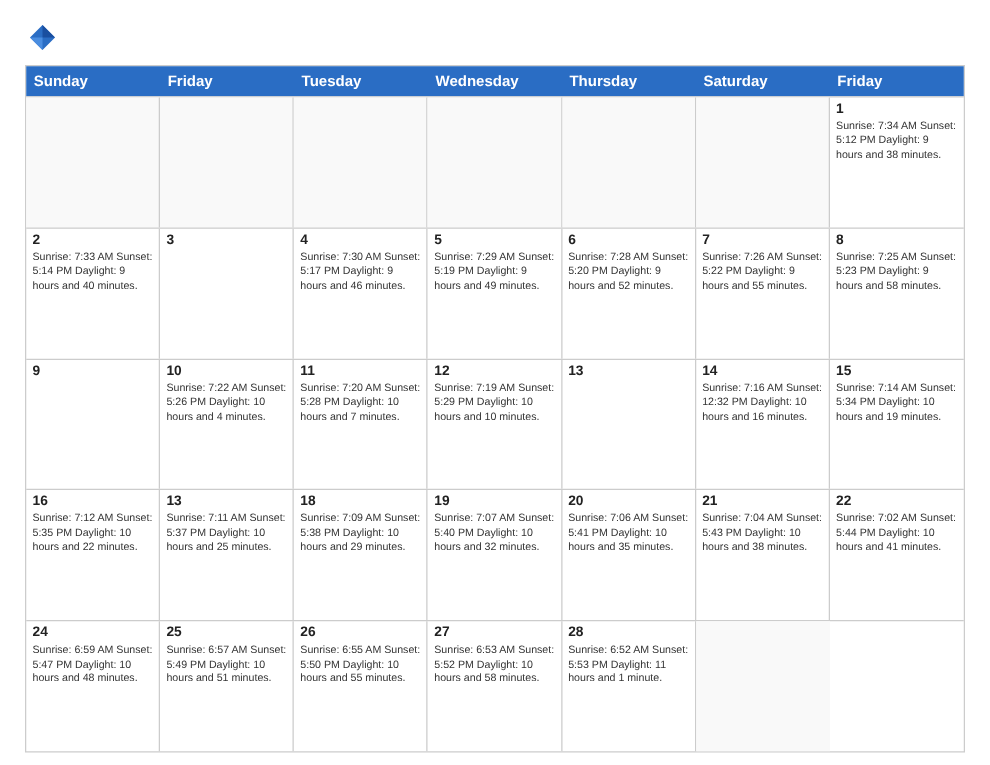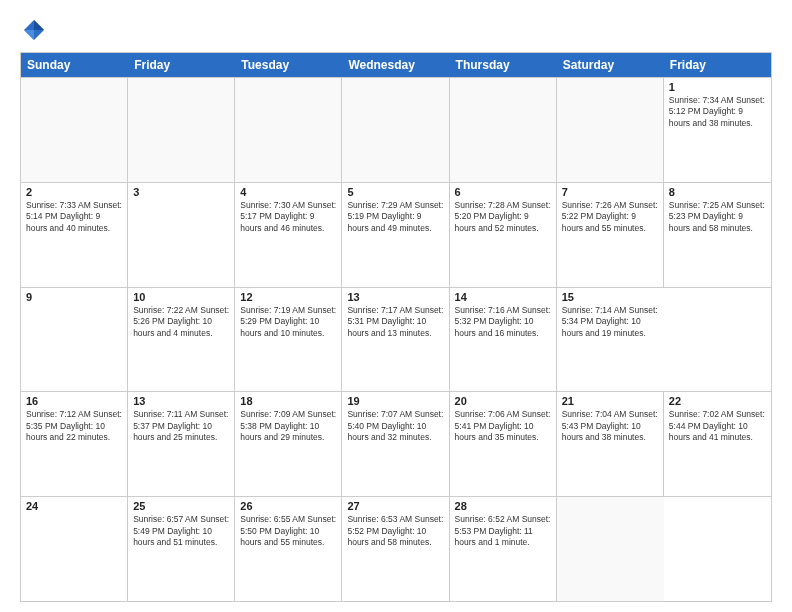--- a/index.html
+++ b/index.html
@@ -201,35 +201,38 @@
           <div class="cal-cell">
             <span class="day-num">9</span>
           </div>
           <div class="cal-cell">
             <span class="day-num">10</span>
             <div class="day-info">Sunrise: 7:22 AM
 Sunset: 5:26 PM
 Daylight: 10 hours and 4 minutes.</div>
           </div>
           <div class="cal-cell">
+            <span class="day-num">11</span>
+            <div class="day-info">Sunrise: 7:20 AM
+Sunset: 5:28 PM
+Daylight: 10 hours and 7 minutes.</div>
+          </div>
+          <div class="cal-cell">
             <span class="day-num">12</span>
             <div class="day-info">Sunrise: 7:19 AM
 Sunset: 5:29 PM
 Daylight: 10 hours and 10 minutes.</div>
           </div>
           <div class="cal-cell">
             <span class="day-num">13</span>
-            <div class="day-info">Sunrise: 7:17 AM
-Sunset: 5:31 PM
-Daylight: 10 hours and 13 minutes.</div>
           </div>
           <div class="cal-cell">
             <span class="day-num">14</span>
             <div class="day-info">Sunrise: 7:16 AM
-Sunset: 5:32 PM
+Sunset: 12:32 PM
 Daylight: 10 hours and 16 minutes.</div>
           </div>
           <div class="cal-cell">
             <span class="day-num">15</span>
             <div class="day-info">Sunrise: 7:14 AM
 Sunset: 5:34 PM
 Daylight: 10 hours and 19 minutes.</div>
           </div>
         </div>
         <div class="cal-row">
@@ -272,20 +275,23 @@
           <div class="cal-cell">
             <span class="day-num">22</span>
             <div class="day-info">Sunrise: 7:02 AM
 Sunset: 5:44 PM
 Daylight: 10 hours and 41 minutes.</div>
           </div>
         </div>
         <div class="cal-row">
           <div class="cal-cell">
             <span class="day-num">24</span>
+            <div class="day-info">Sunrise: 6:59 AM
+Sunset: 5:47 PM
+Daylight: 10 hours and 48 minutes.</div>
           </div>
           <div class="cal-cell">
             <span class="day-num">25</span>
             <div class="day-info">Sunrise: 6:57 AM
 Sunset: 5:49 PM
 Daylight: 10 hours and 51 minutes.</div>
           </div>
           <div class="cal-cell">
             <span class="day-num">26</span>
             <div class="day-info">Sunrise: 6:55 AM

